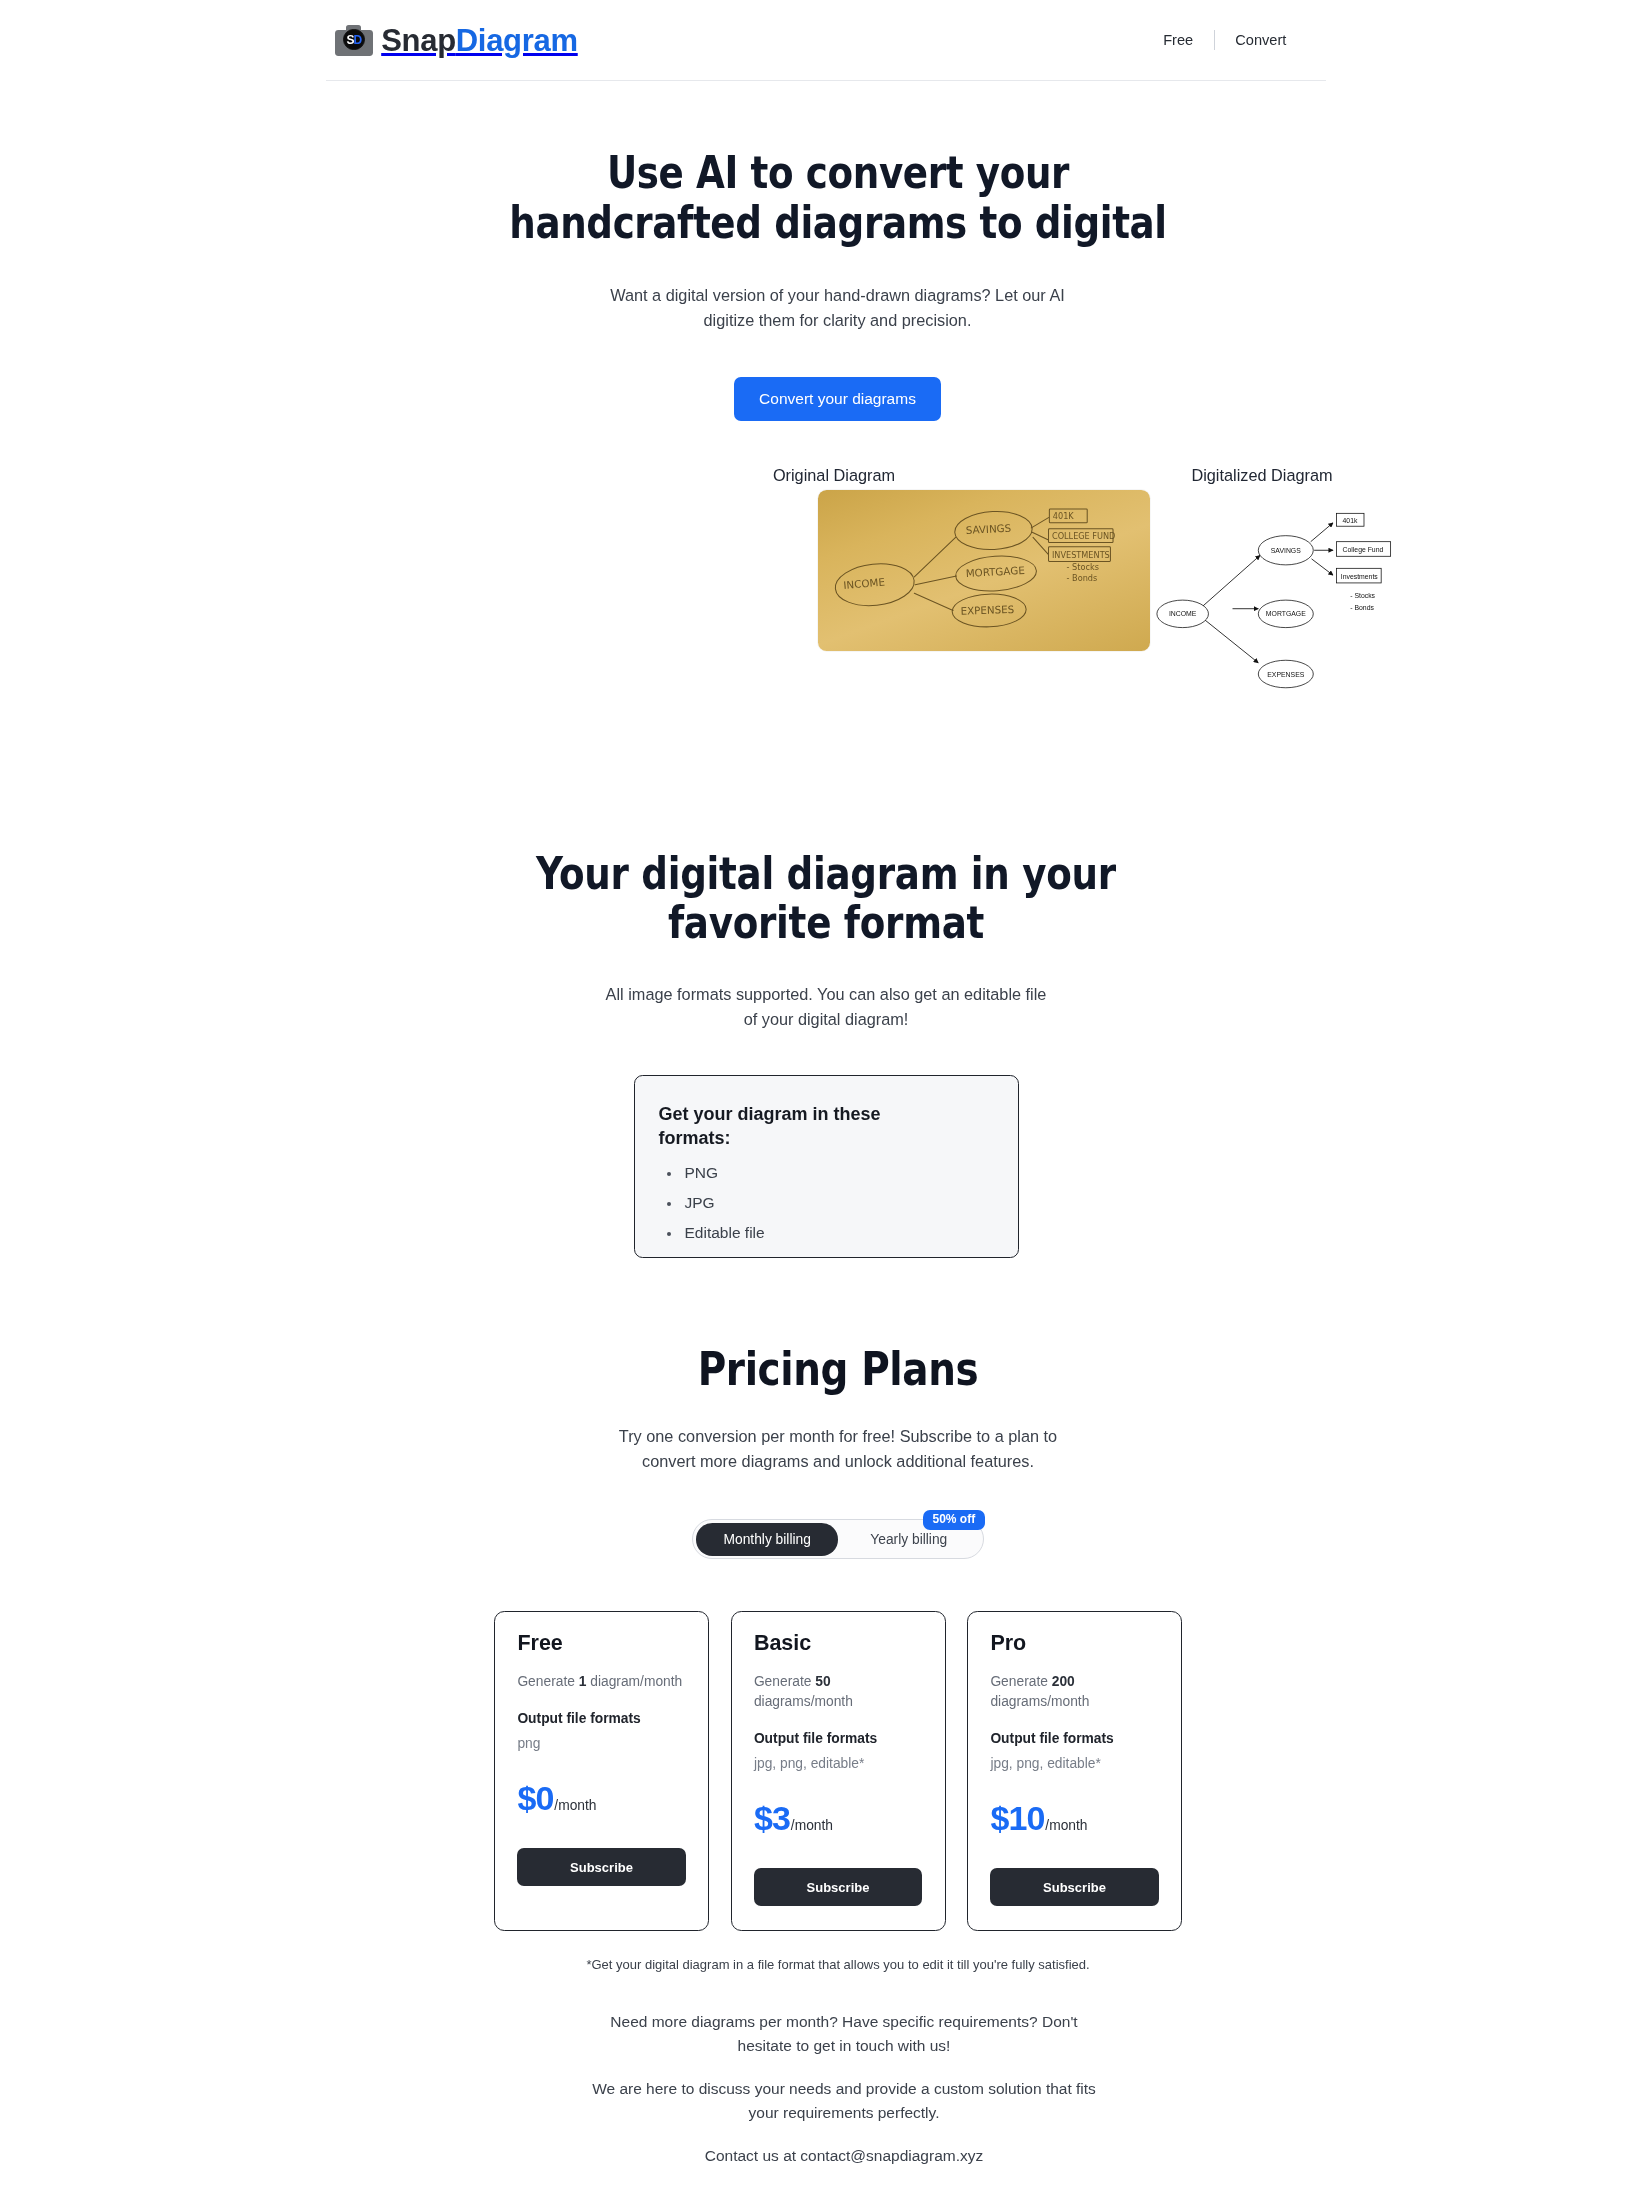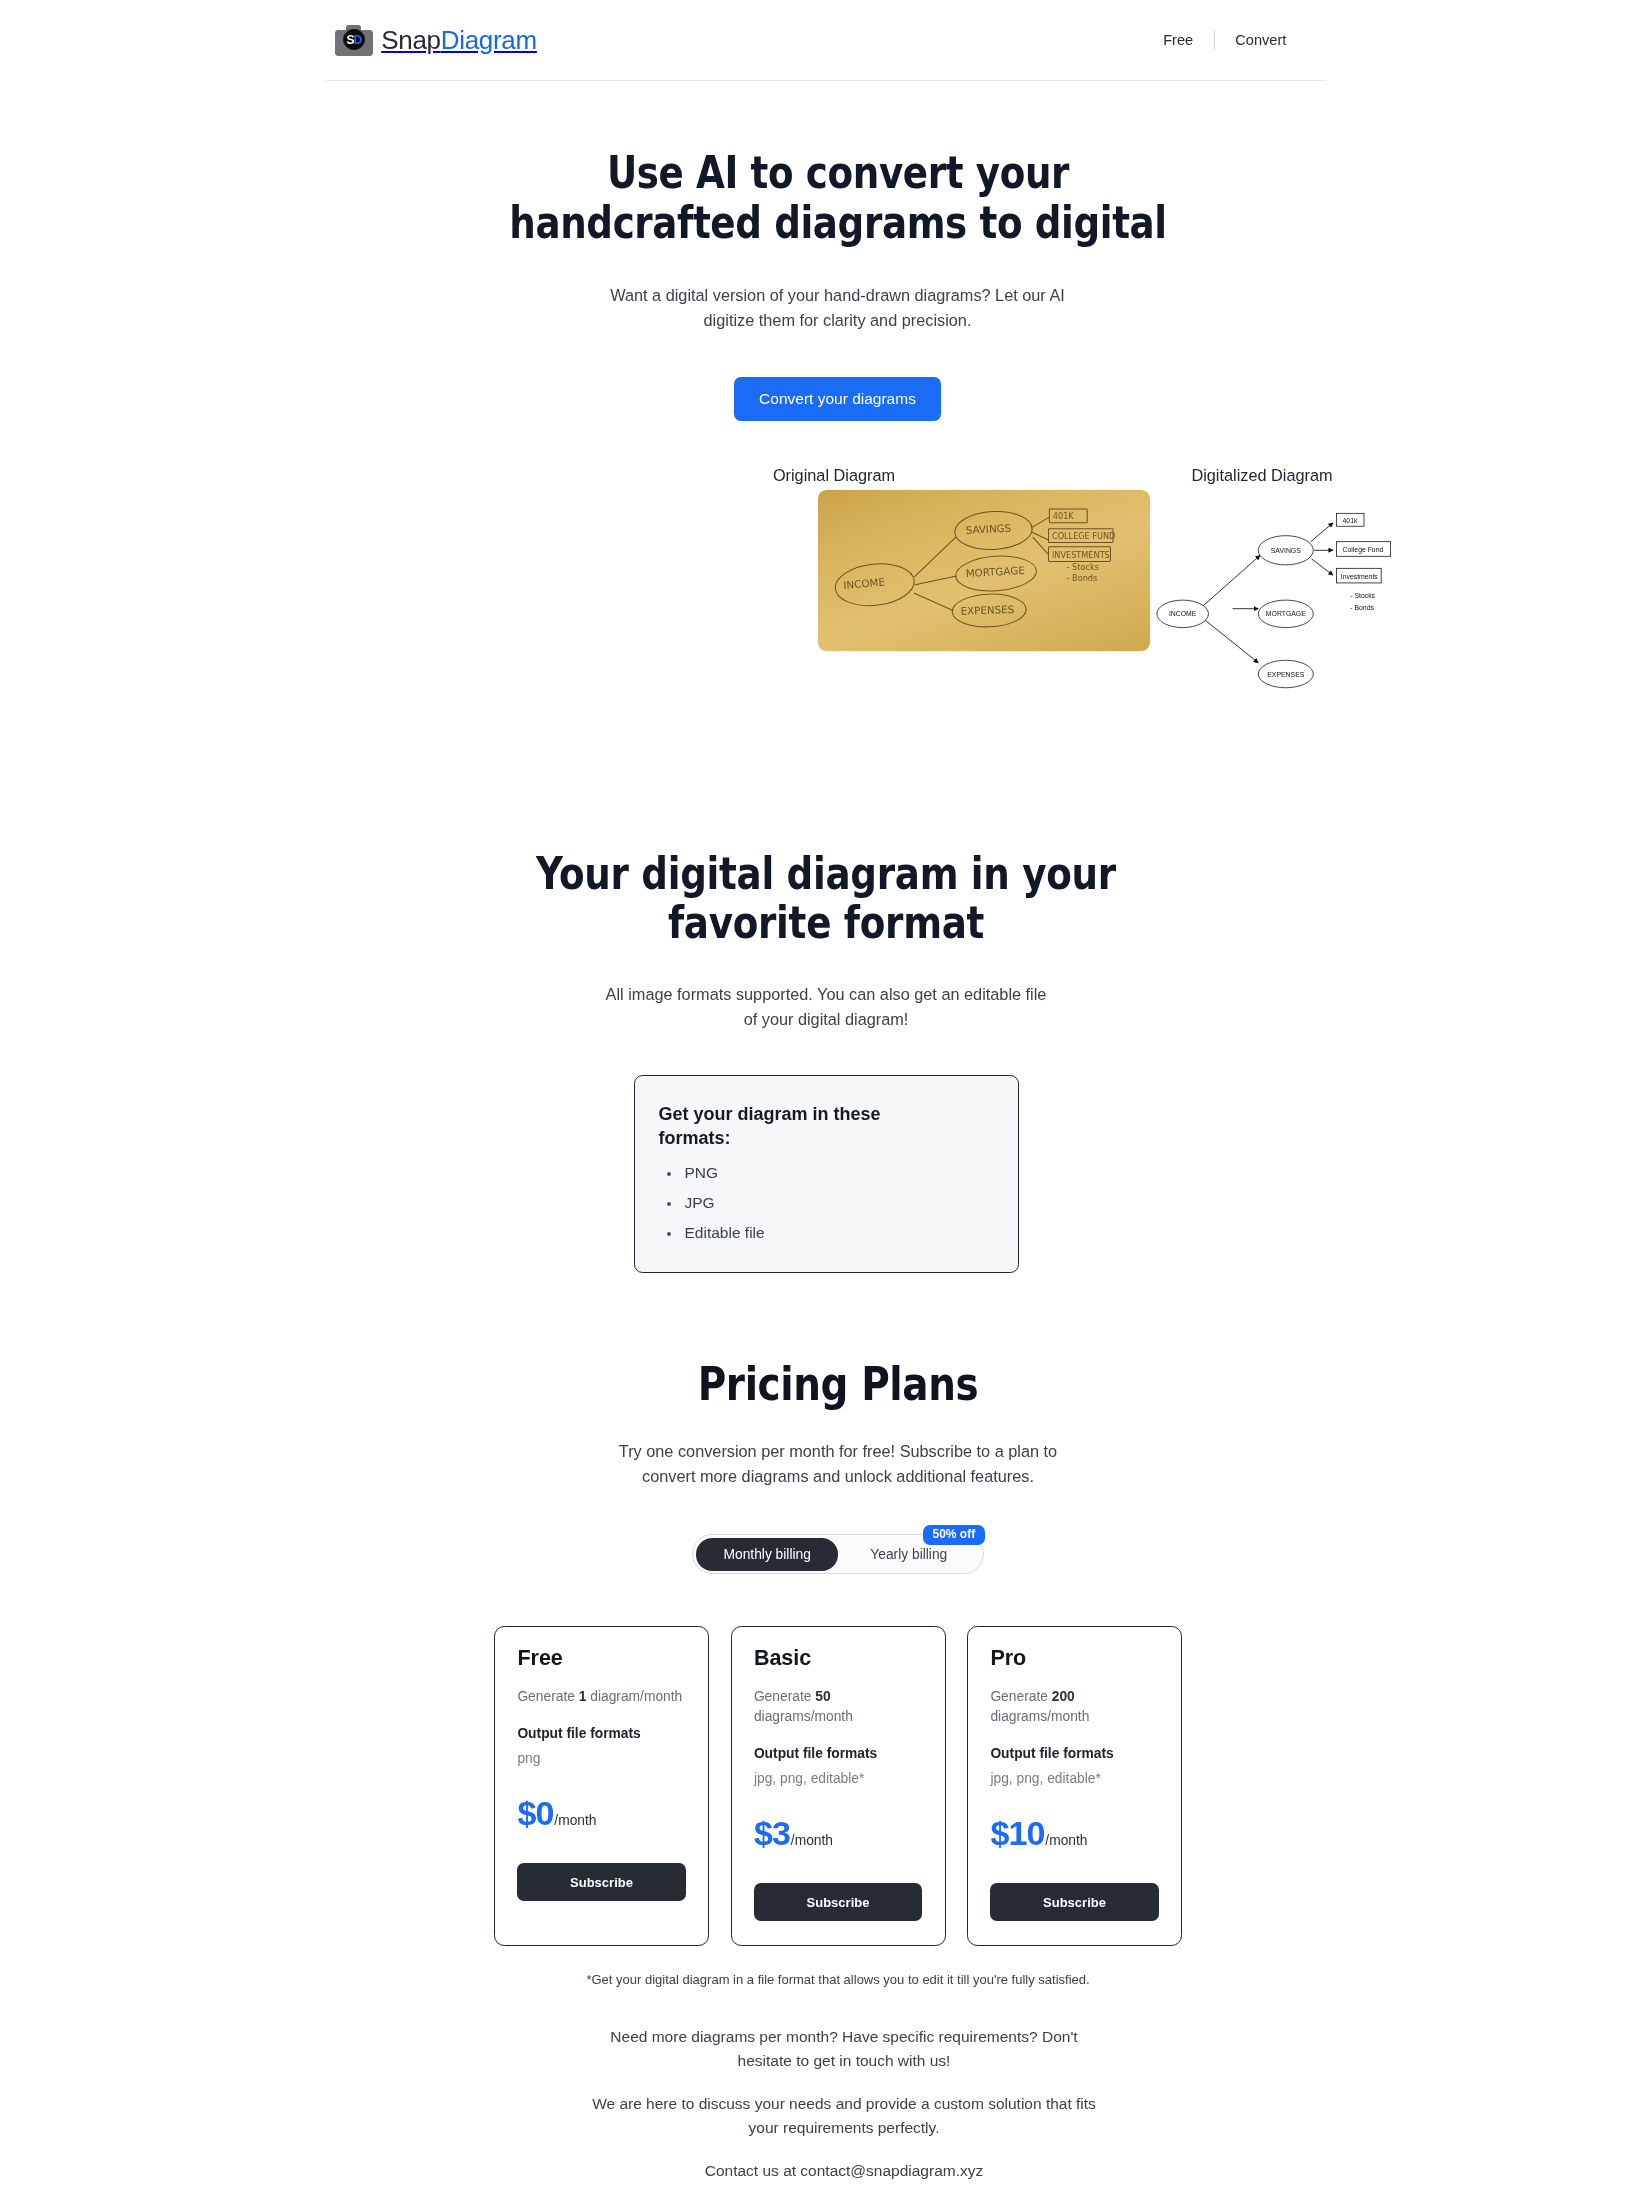--- a/index.html
+++ b/index.html
@@ -50,22 +50,22 @@
     background: #0b0b0b;
     border: 1.7px solid #111;
     display: flex; align-items: center; justify-content: center;
     font-size: 12px; font-weight: bold; color: #fff;
     letter-spacing: -0.9px;
     line-height: 1;
   }
   .cam-lens .sd-s { color:#ffffff; }
   .cam-lens .sd-d { color:#2563f0; }
   .brand-text {
-    font-size: 26px;
-    font-weight: normal;
+    font-size: 31px;
+    font-weight: bold;
     letter-spacing: -0.3px;
     line-height: 1;
   }
   .brand-text .t-snap { color: #272b33; }
   .brand-text .t-diagram { color: #1668e3; }
 
   .main-nav { display: flex; align-items: center; gap: 0; padding-right: 19px; }
   .nav-link {
     font-size: 14.6px;
     color: #262b33;
@@ -165,21 +165,21 @@
     color: #3b414b;
     max-width: 499px;
     margin-left: auto; margin-right: auto;
   }
   .format-card {
     margin: 43px auto 0;
     width: 385px;
     background: #f6f7f9;
     border: 1.7px solid #20242c;
     border-radius: 8.6px;
-    padding: 26px 24px 30px 24px;
+    padding: 26px 24px 15px 24px;
     text-align: left;
   }
   .format-card-title {
     font-size: 18px;
     font-weight: bold;
     color: #161a22;
     line-height: 1.35;
     max-width: 258px;
   }
   .format-list { margin-top: 13.8px; list-style: none; }

